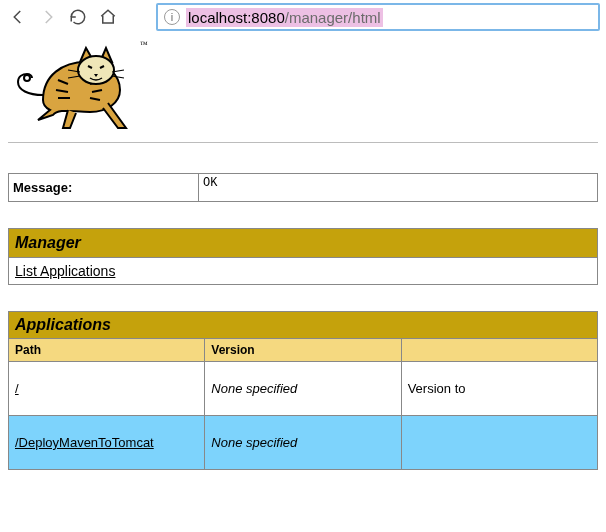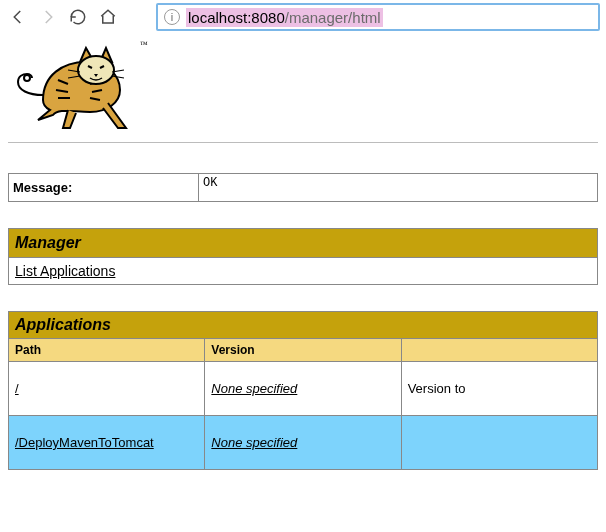--- a/index.html
+++ b/index.html
@@ -37,21 +37,21 @@
   .link-cell a { color: #000; text-decoration: underline; font-size: 14px; }
 
   
   table.apps { border-collapse: collapse; width: 100%; table-layout: fixed; }
   table.apps th, table.apps td { border: 1px solid #888; text-align: left; padding: 4px 6px; vertical-align: middle; overflow: hidden; white-space: nowrap; }
   .hdr-apps { background: #c5a20c; font-weight: bold; font-style: italic; font-size: 16px; }
   .row-cols th { background: #f5d980; font-weight: bold; font-size: 12px; font-style: normal; }
   .row-data td { height: 54px; font-size: 13px; }
   .row-white td { background: #fff; }
   .row-green td { background: #7dd3fc; }
-  .row-data td em { font-style: italic; text-decoration: underline; }
+  .row-data td em { font-style: italic; }
   .row-data td a { color: #000; text-decoration: underline; }
 
   .col-path { width: 330px; }
   .col-ver  { width: 210px; margin-left: 19px; }
   .col-disp { width: 80px; }
 
   
   svg { pointer-events: none; }
 </style>
 </head>

